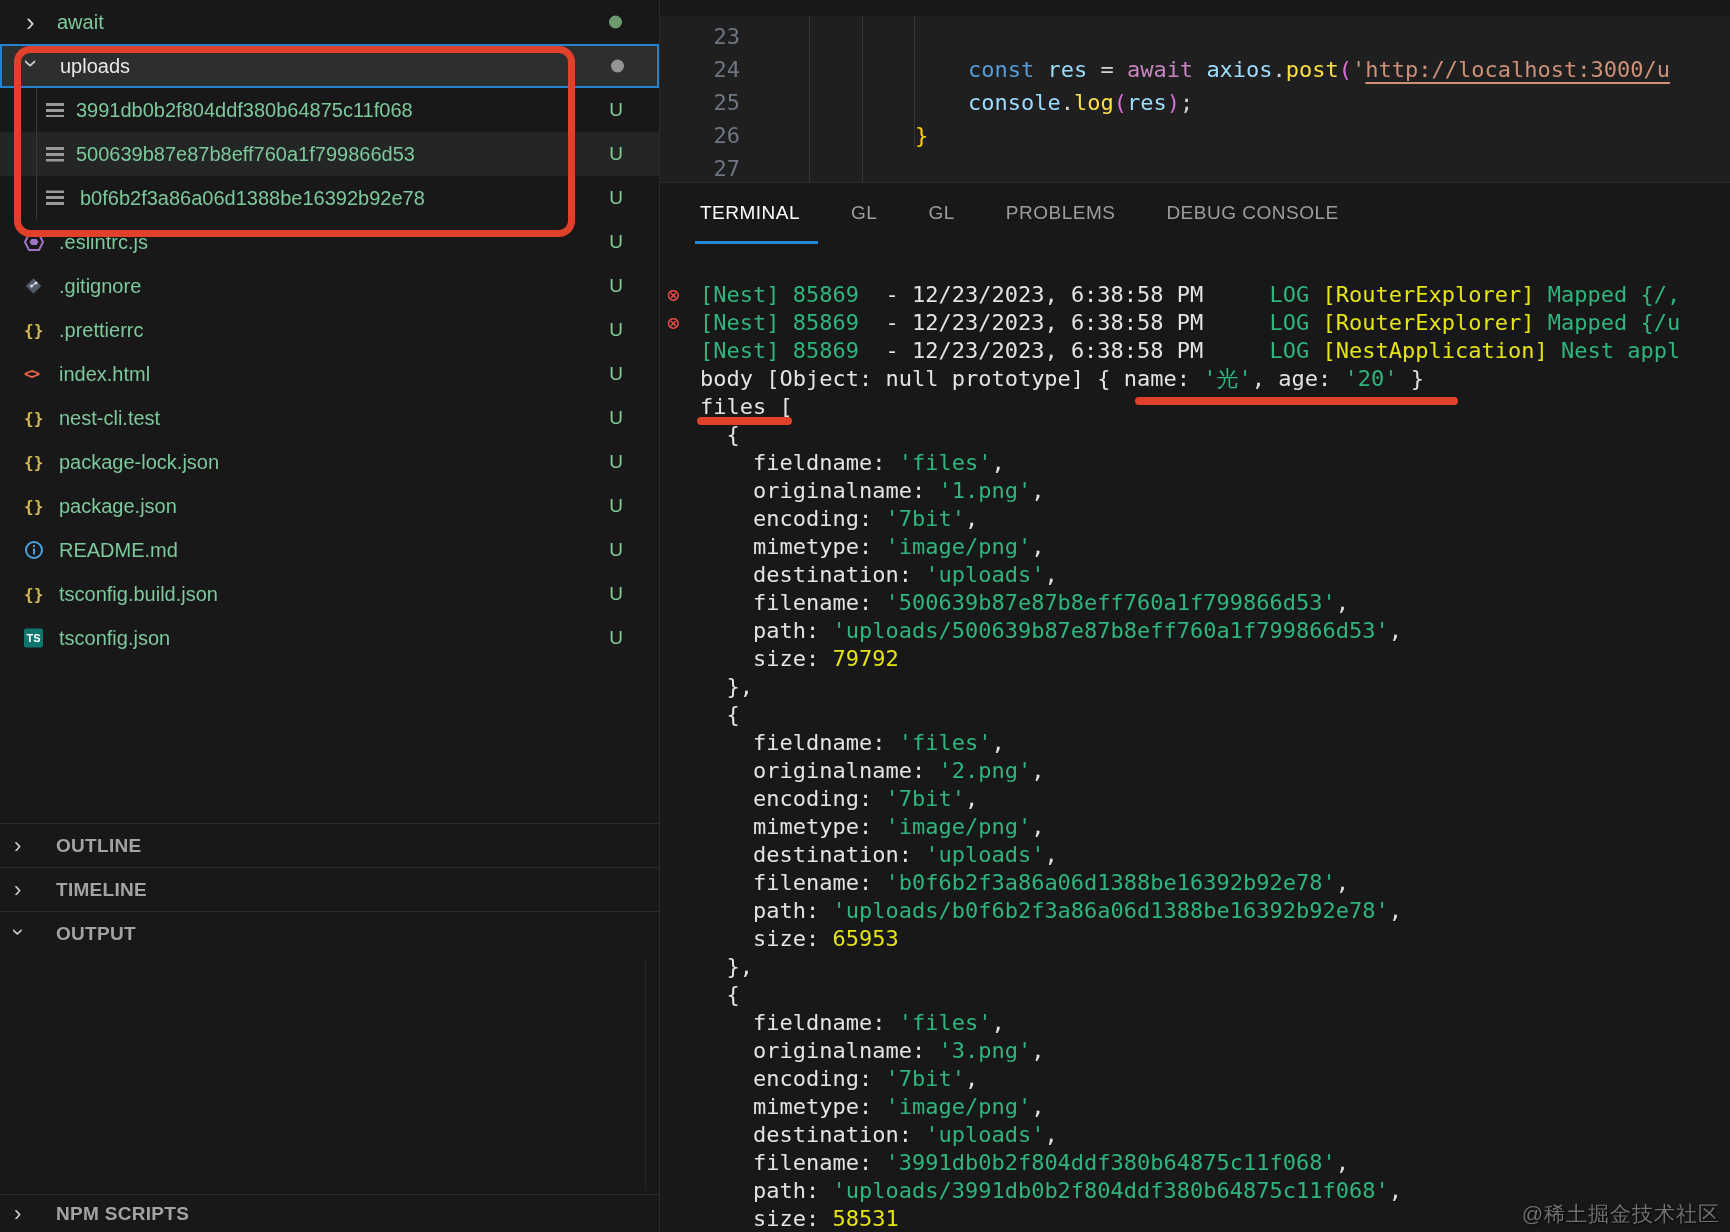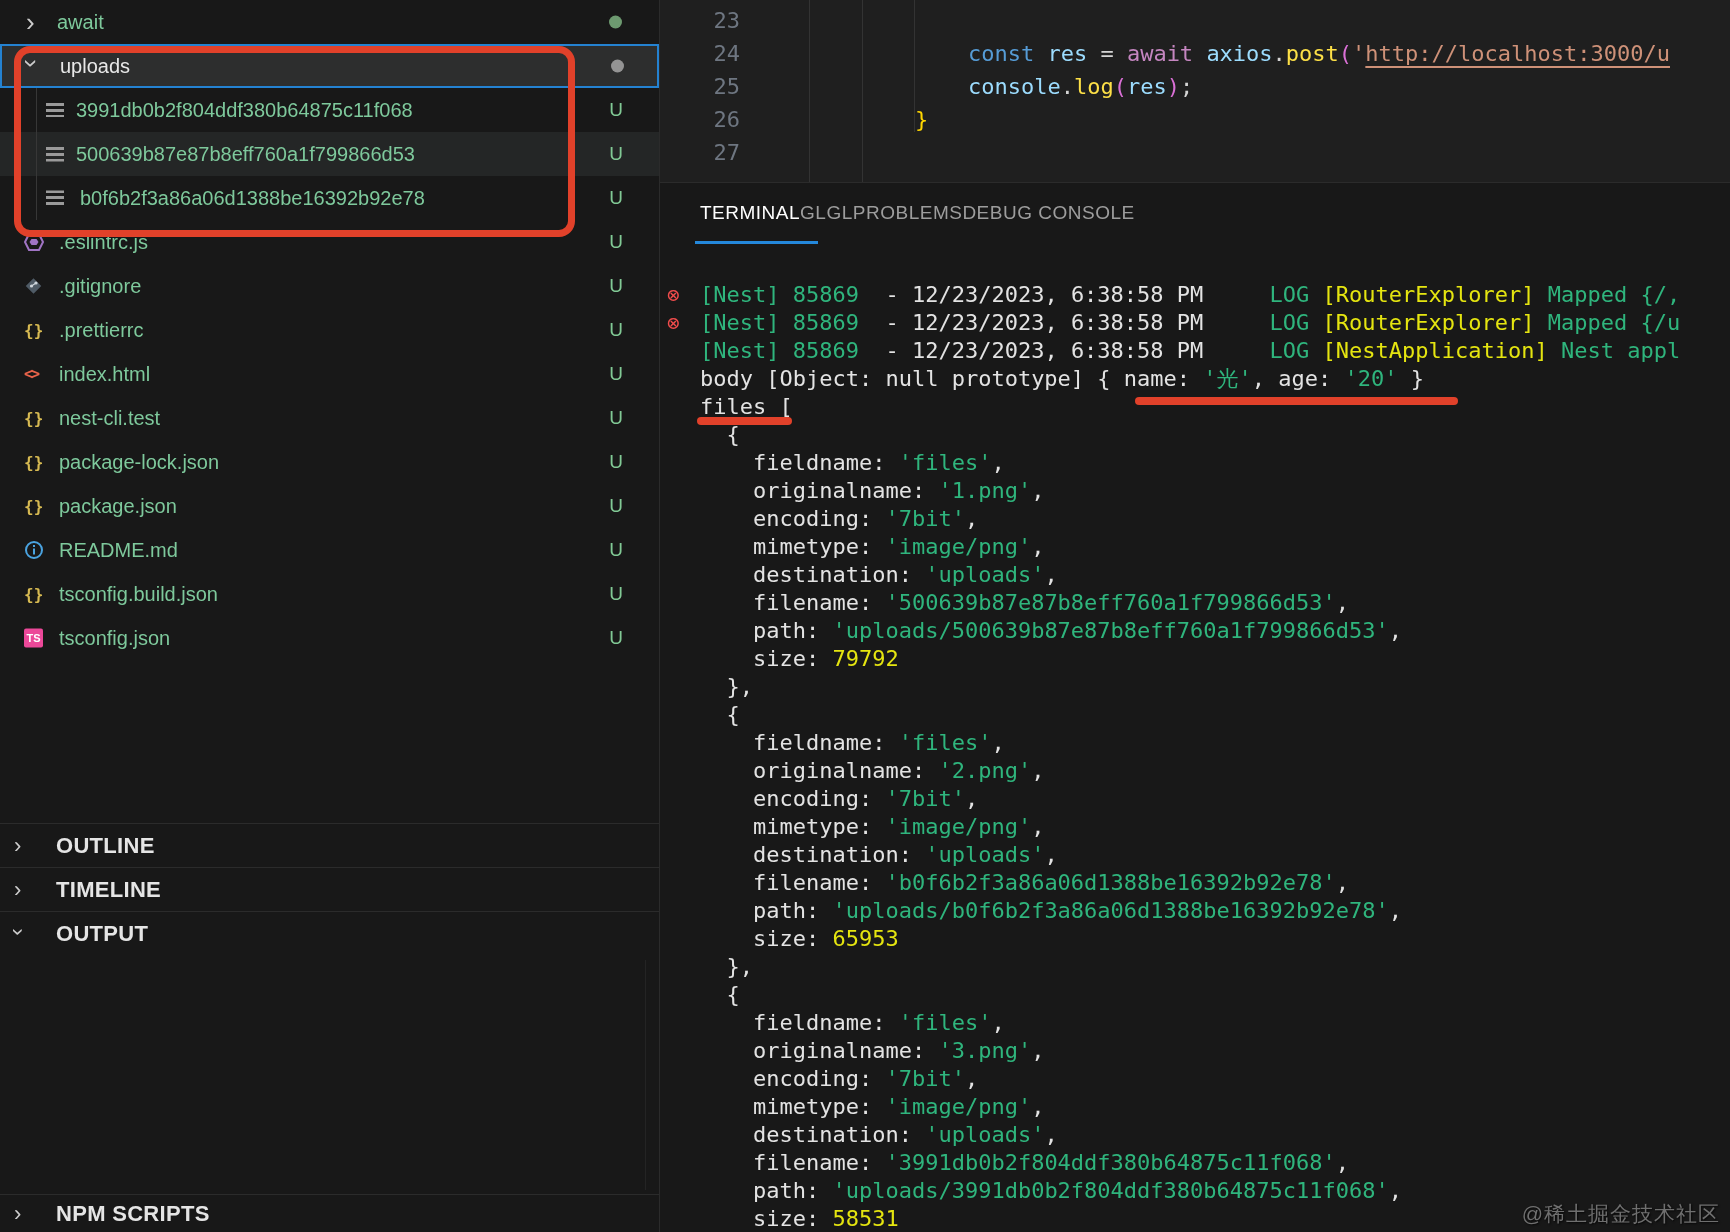--- a/index.html
+++ b/index.html
@@ -24,43 +24,43 @@
     top:50%; transform:translateY(-50%); color:#81c995; font-size:19px; }
   .badge-dot { position:absolute; left:609px; top:50%; transform:translateY(-50%);
     width:13px; height:13px; border-radius:50%; }
   .dot-green { background:#6d9a70; }
   .dot-gray  { background:#949494; }
   .ic { position:absolute; top:50%; transform:translateY(-50%); }
   .ic-lines { width:18px; height:15px;
     background:repeating-linear-gradient(#9a9a9a 0 3px, transparent 3px 6px); }
   .ic-braces { color:#d7ba52; font-size:16px; font-weight:bold; font-family:"DejaVu Sans Mono",monospace; }
   .ic-html { color:#e8634a; font-size:15px; font-weight:bold; font-family:"DejaVu Sans Mono",monospace; letter-spacing:-2px; }
-  .ic-ts { width:19px; height:19px; background:#ec4899; color:#fff; font-size:11px;
+  .ic-ts { width:19px; height:19px; background:#0f766e; color:#fff; font-size:11px;
     font-weight:bold; text-align:center; line-height:19px; border-radius:2px; }
   .indent-guide { position:absolute; left:36px; top:88px; width:1px; height:132px; background:#373737; }
 
   .section-hdr { position:absolute; left:0; width:659px; height:44px; border-top:1px solid #2b2b2b; }
-  .section-hdr .ex-label { left:56px; font-weight:bold; font-size:22px; color:#e5e5e5; letter-spacing:.3px; }
+  .section-hdr .ex-label { left:56px; font-weight:bold; font-size:19px; color:#a3a3a3; letter-spacing:.3px; }
   .section-hdr .chev { left:14px; font-size:22px; }
   #sec-0 { top:823px; } #sec-1 { top:867px; } #sec-2 { top:911px; } #sec-3 { top:1194px; height:38px; }
   #output-scroll-line { position:absolute; left:645px; top:960px; width:1px; height:230px; background:#242424; }
 
   
-  #editor { position:absolute; left:660px; top:0; width:1070px; height:182px;
+  #editor { position:absolute; left:660px; top:16px; width:1070px; height:182px;
     background:#1f1f1f; overflow:hidden; }
   .lnum { position:absolute; left:0; width:80px; height:33px; text-align:right;
     color:#6e7681; font:22px/33px "DejaVu Sans Mono",monospace; }
   .code-line { position:absolute; left:96px; height:33px; white-space:pre;
     font:22px/33px "DejaVu Sans Mono",monospace; }
   .eguide { position:absolute; width:1px; background:#333333; top:0; }
   #editor-panel-divider { position:absolute; left:660px; top:182px; width:1070px; height:1px; background:#2b2b2b; }
 
   
   #panel { position:absolute; left:660px; top:183px; width:1070px; height:1049px; background:#181818; overflow:hidden; }
-  #tabbar { position:absolute; left:40px; top:0; height:60px; display:flex; align-items:center; }
+  #tabbar { position:absolute; left:40px; top:0; height:60px; display:flex; gap:51px; align-items:center; }
   .ptab { font-size:19px; letter-spacing:.5px; color:#9d9d9d; white-space:nowrap; }
   .ptab.active { color:#ffffff; }
   #tab-underline { position:absolute; left:35px; top:58px; width:123px; height:3px; background:#2488db; }
   #term { position:absolute; left:40px; top:98px; width:1030px;
     font:22px/28px "DejaVu Sans Mono",monospace; white-space:pre; }
   .tline { position:relative; height:28px; }
   .tgutter { position:absolute; left:-33px; top:1px; color:#f14c4c; font-size:21px; line-height:26px; }
 
   .seg-w { color:#e3e3e3; } .seg-g { color:#2fb57d; } .seg-y { color:#e5e510; }
   .seg-kw { color:#569cd6; } .seg-var { color:#9cdcfe; } .seg-op { color:#d4d4d4; }

